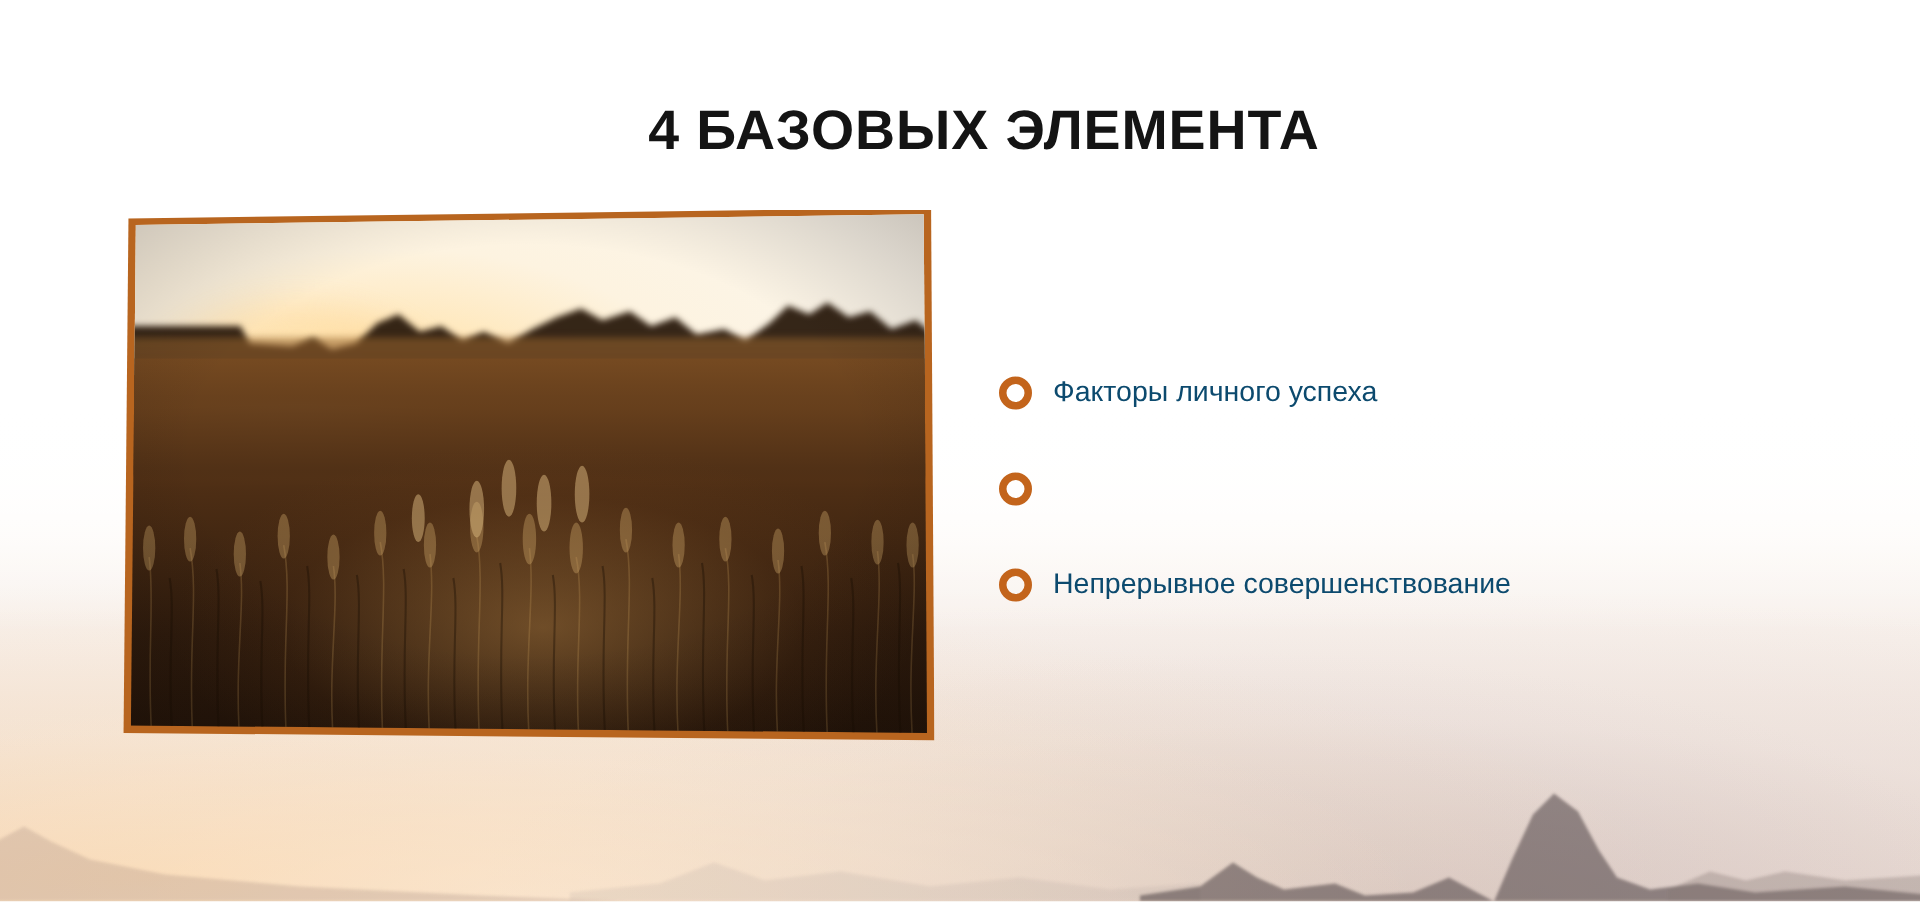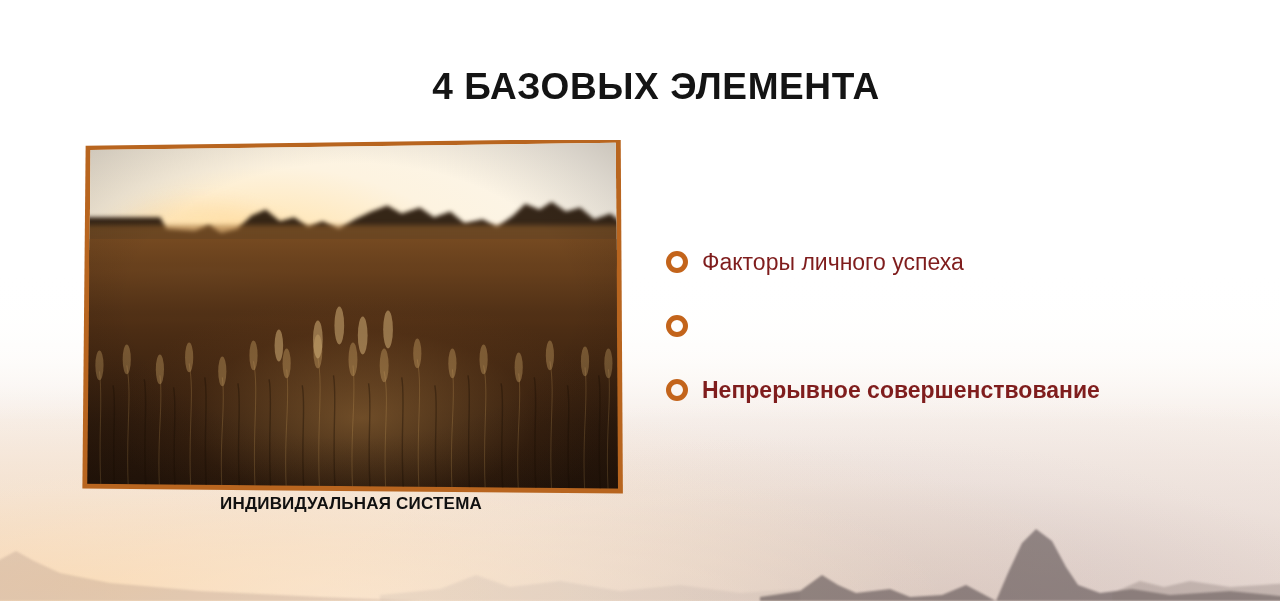--- a/index.html
+++ b/index.html
@@ -171,33 +171,33 @@
     left: 666px;
     top: 243px;
     width: 560px;
   }
   .bullet {
     display: flex;
     align-items: center;
     height: 38px;
     margin-bottom: 26px;
   }
-  .bullet:last-child { margin-bottom: 0; font-weight: bold; }
+  .bullet:last-child { margin-bottom: 0; }
   .ring {
     flex: 0 0 auto;
     width: 22px;
     height: 22px;
     border-radius: 50%;
     border: 5px solid #c3641b;
     box-sizing: border-box;
     margin-right: 14px;
   }
   .bullet-text {
-    font-size: 23px;
-    color: #7f1d1d;
+    font-size: 19px;
+    color: #0c4a6e;
     line-height: 22px;
     white-space: nowrap;
   }
 </style>
 </head>
 <body>
 
 <div id="slide">
 
   <div class="bg-photo">
@@ -315,21 +315,20 @@
               <path d="M536,356 C532,294 538,258 534,236"></path>
           </g>
         </svg>
       </div>
 
       <div class="ph-vignette"></div>
     </div>
   </div>
 
   <div class="caption">
-    <span>ИНДИВИДУАЛЬНАЯ СИСТЕМА</span>
   </div>
 
   <div class="bullets">
 
     <div class="bullet">
       <span class="ring"></span>
       <span class="bullet-text">Факторы личного успеха</span>
     </div>
 
     <div class="bullet">

